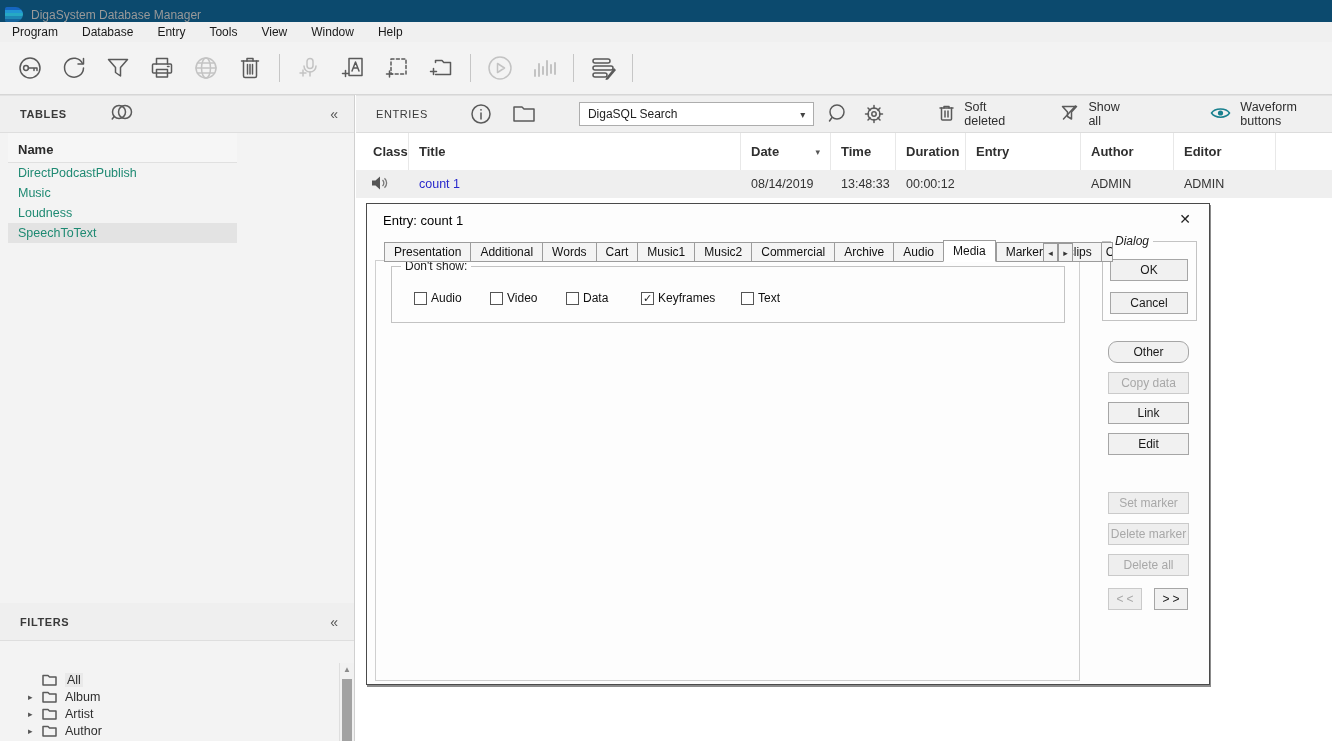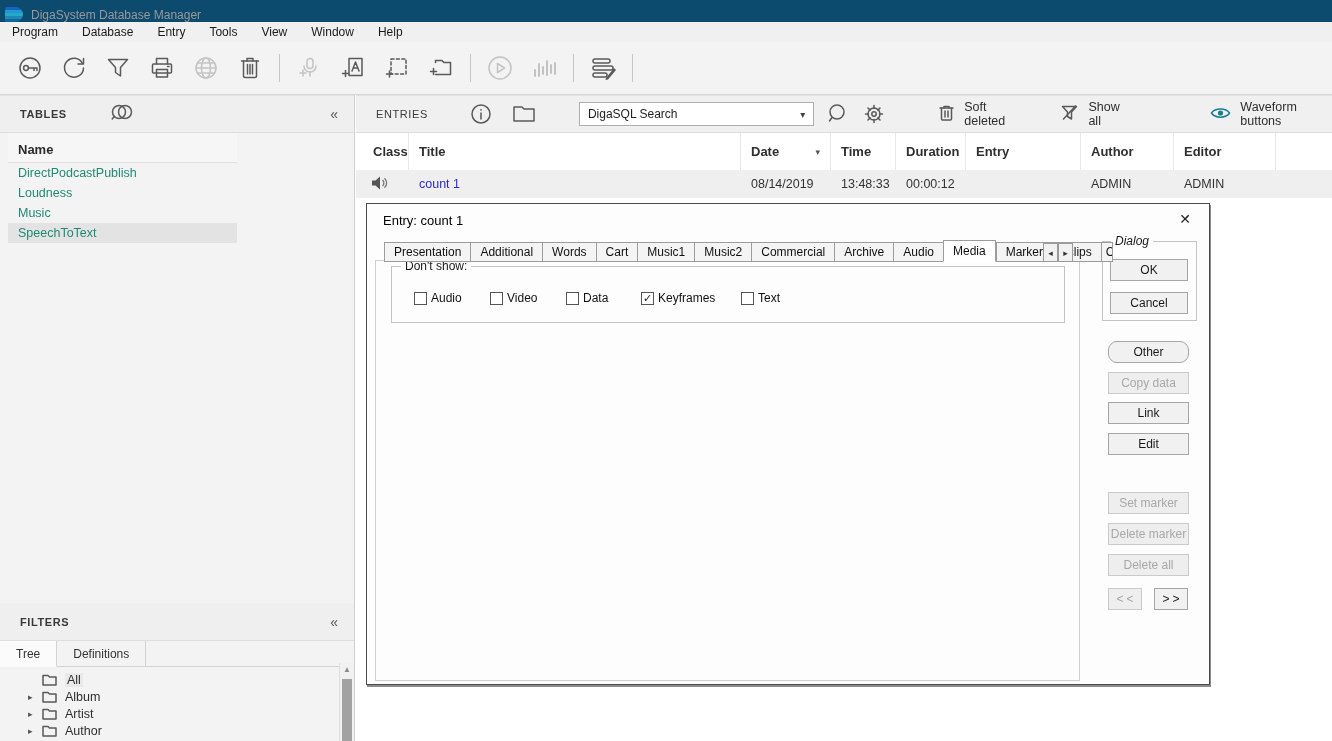--- a/index.html
+++ b/index.html
@@ -241,32 +241,28 @@
             <circle cx="10" cy="10" r="6.5"></circle>
             <circle cx="16" cy="10" r="6.5"></circle>
             <path d="M5.2 14.5 L3.2 17"></path>
           </svg>
       </span>
       <span class="collapse">«</span>
     </div>
     <div class="tables-list">
       <div class="name-hdr">Name</div>
       <div class="tname">DirectPodcastPublish</div>
+      <div class="tname">Music</div>
       <div class="tname">Loudness</div>
-      <div class="tname">Music</div>
       <div class="tname selected">SpeechToText</div>
     </div>
 
     <div class="panel-header filters-header">
       <span class="panel-title">FILTERS</span>
       <span class="collapse">«</span>
-    </div>
-    <div class="filters-tabs">
-      <span class="ftab active">Tree</span>
-      <span class="ftab">Definitions</span>
     </div>
     <div class="tree">
       <div class="tree-row">
         <span class="tree-exp"></span>
         <span class="tree-folder">
             <svg class="ic" width="15" height="12" viewBox="0 0 15 12">
               <path d="M1 11 V1.5 H6 L7.5 3 H14 V11 Z"></path>
             </svg>
           </span>
         <span class="tree-label hl">All</span>

